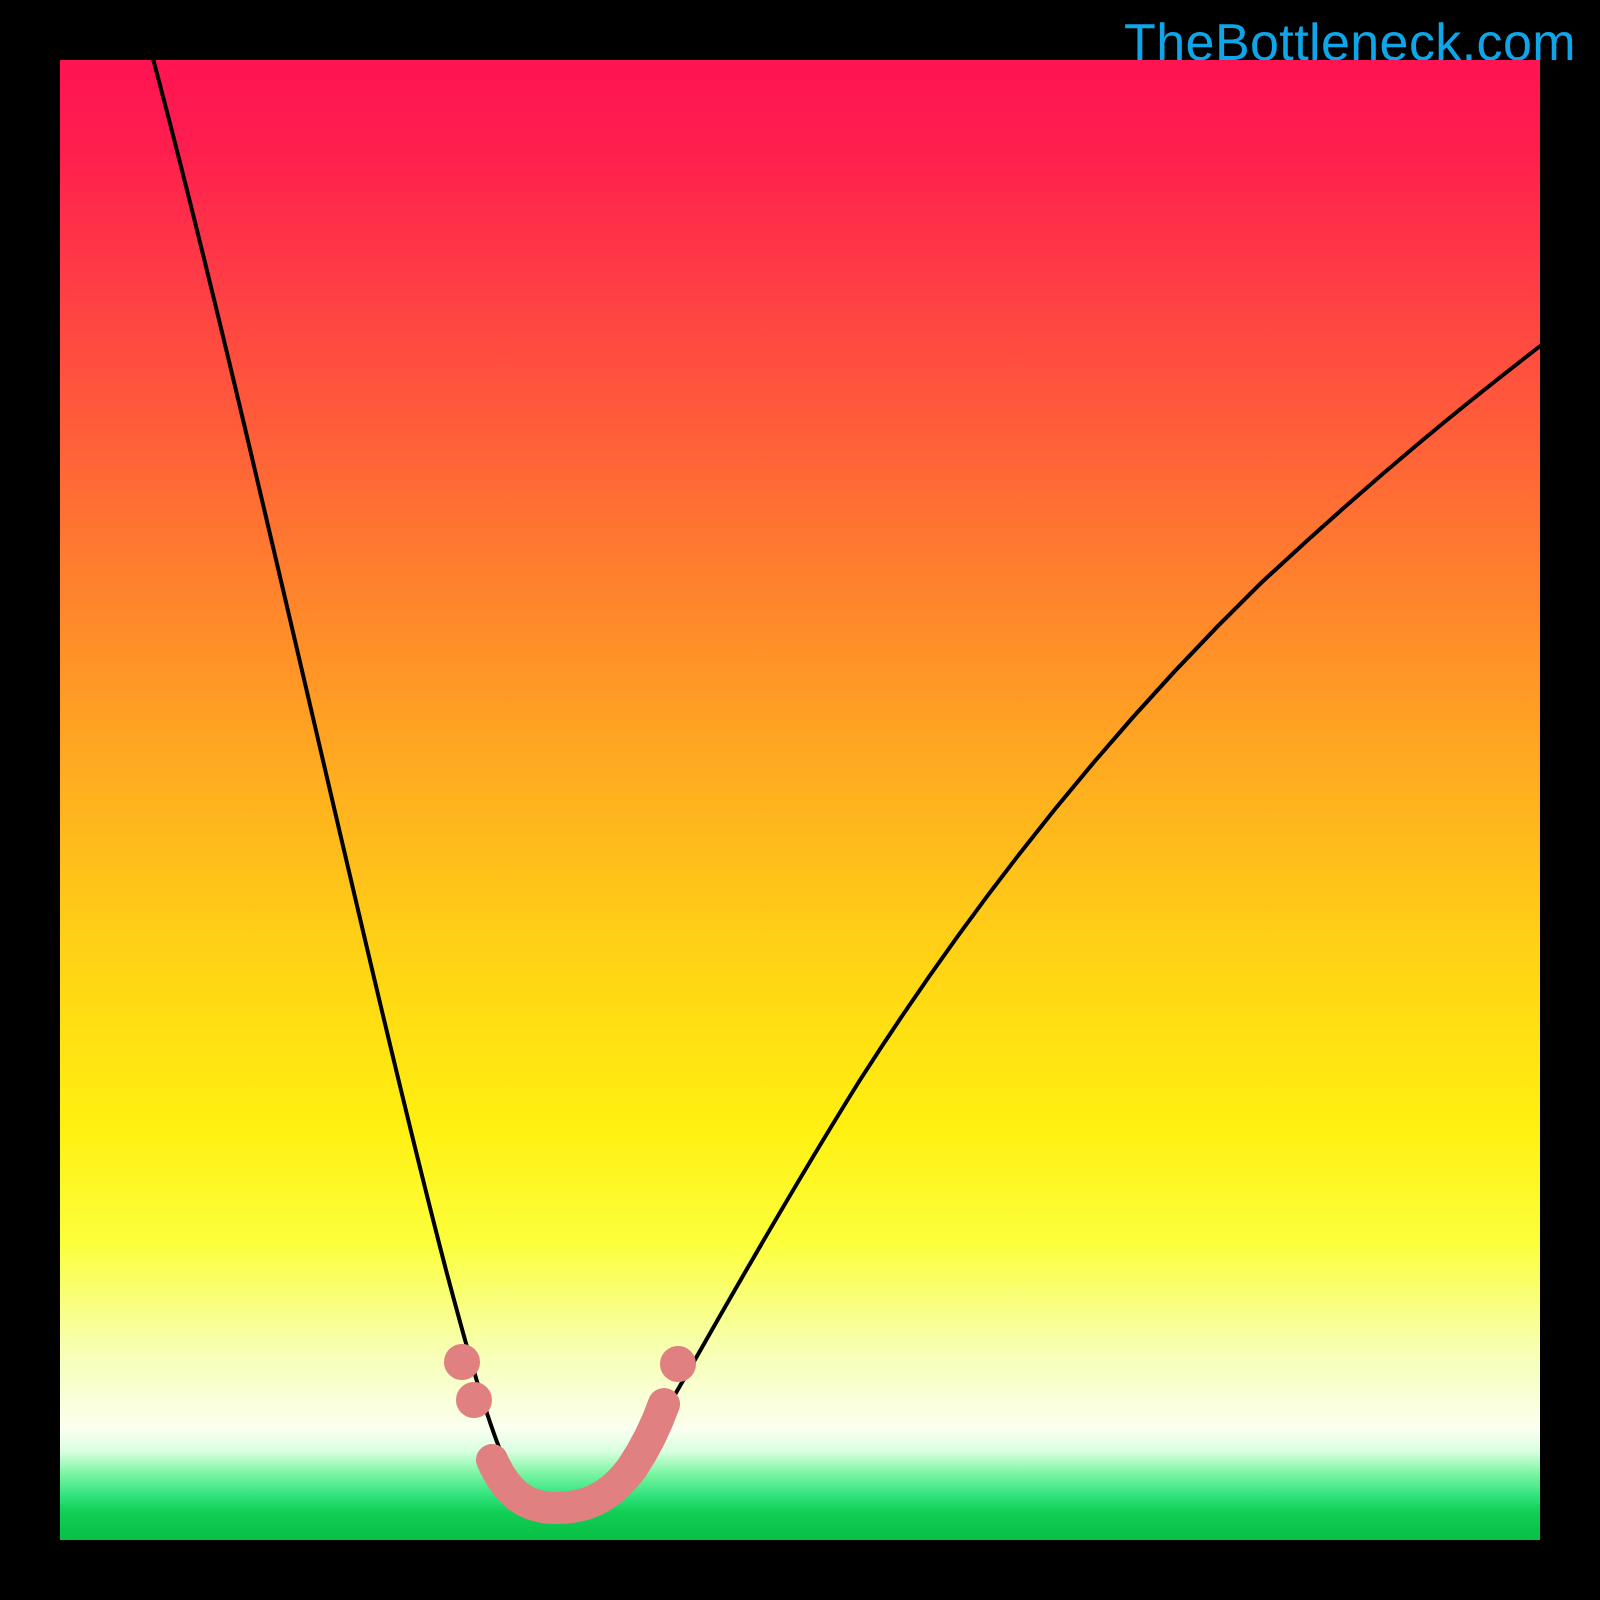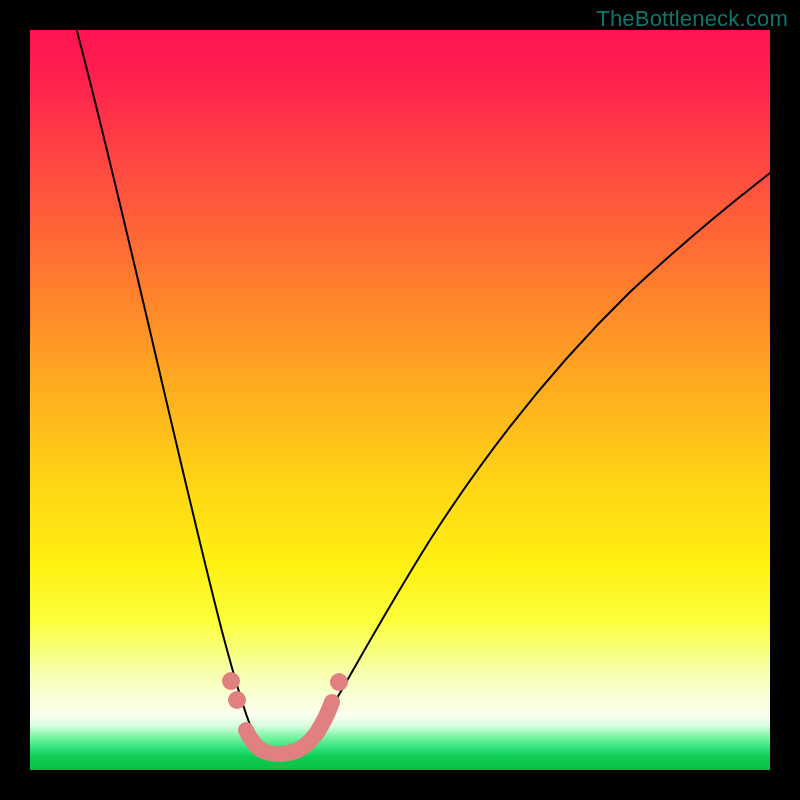--- a/index.html
+++ b/index.html
@@ -43,22 +43,22 @@
       #7cf5a3 95.5%,
       #30e37d 97%,
       #10cd53 98.2%,
       #08c046 100%
     );
   }
   .watermark {
     position: absolute;
     top: 6px;
     right: 12px;
-    color: #0f766e;
-    font-size: 22px;
+    color: #0ea5e9;
+    font-size: 26px;
     font-weight: 500;
     letter-spacing: 0.2px;
     user-select: none;
   }
   svg.curve {
     position: absolute;
     left: 0;
     top: 0;
     width: 740px;
     height: 740px;

